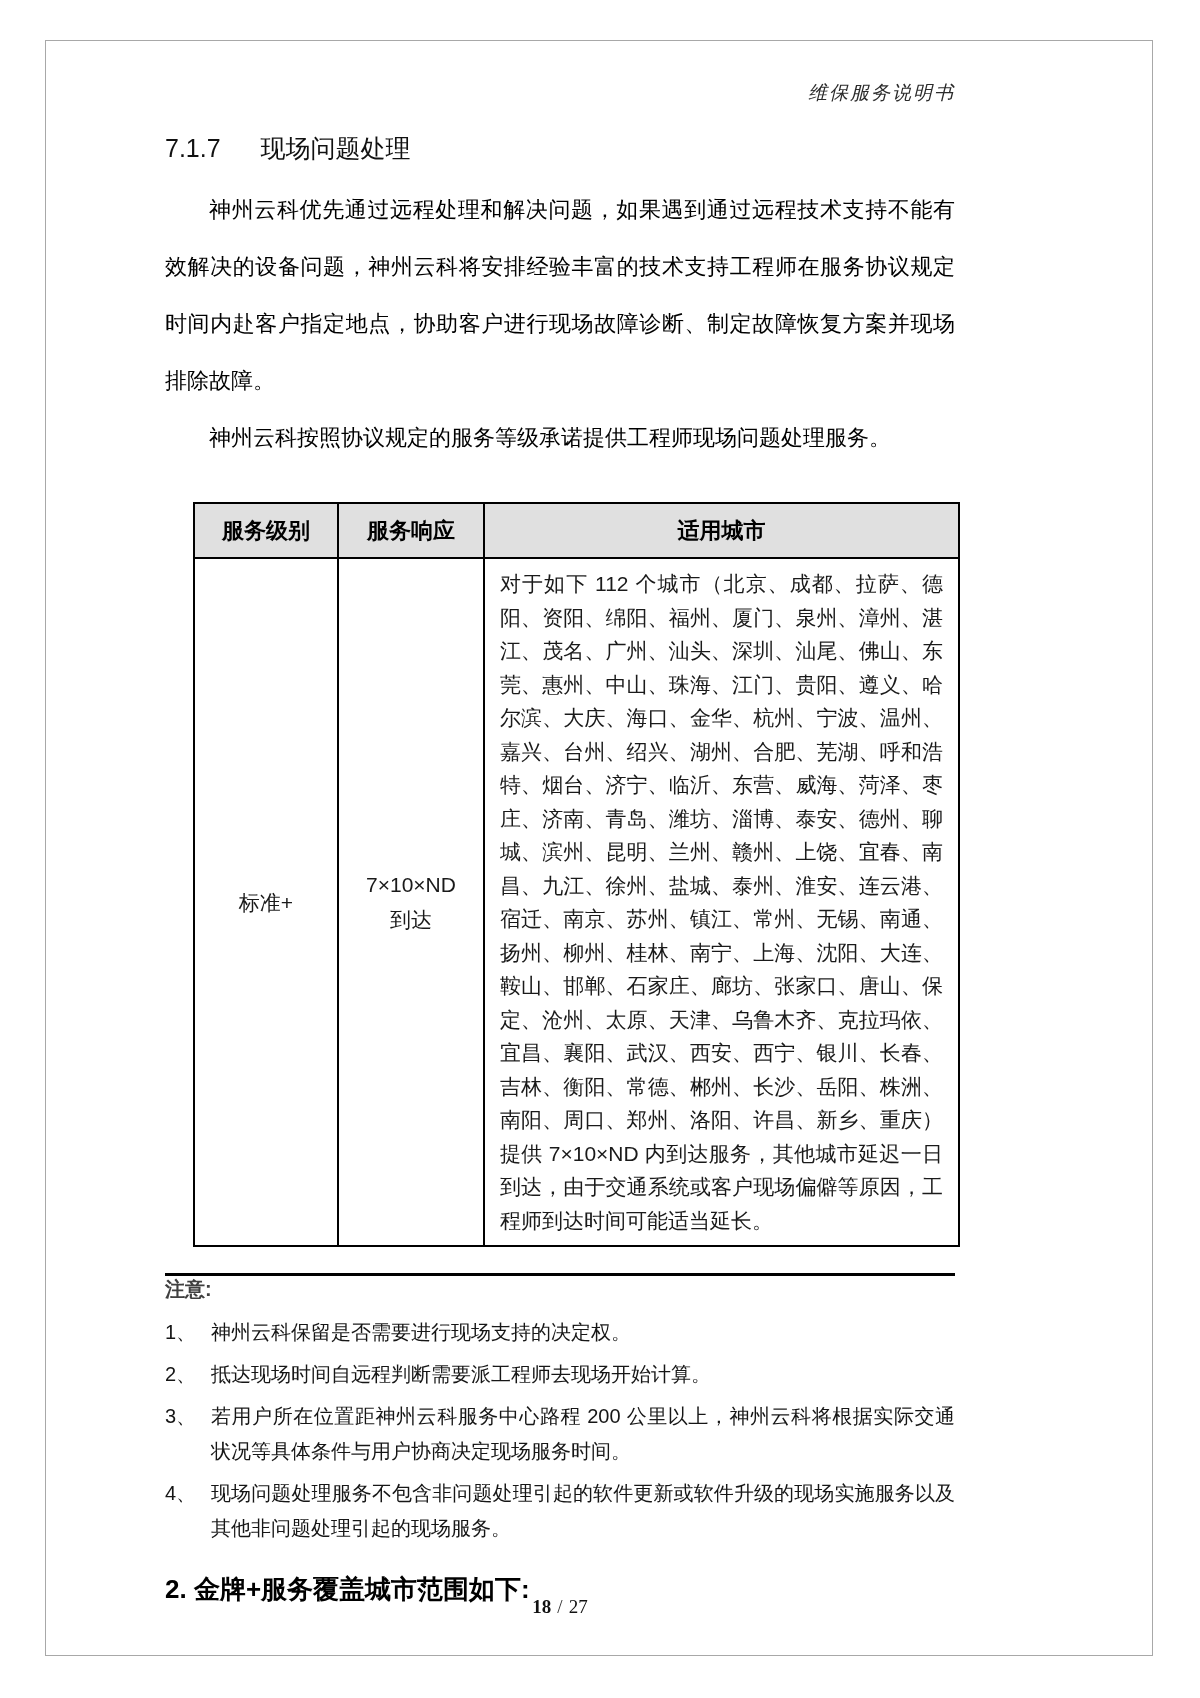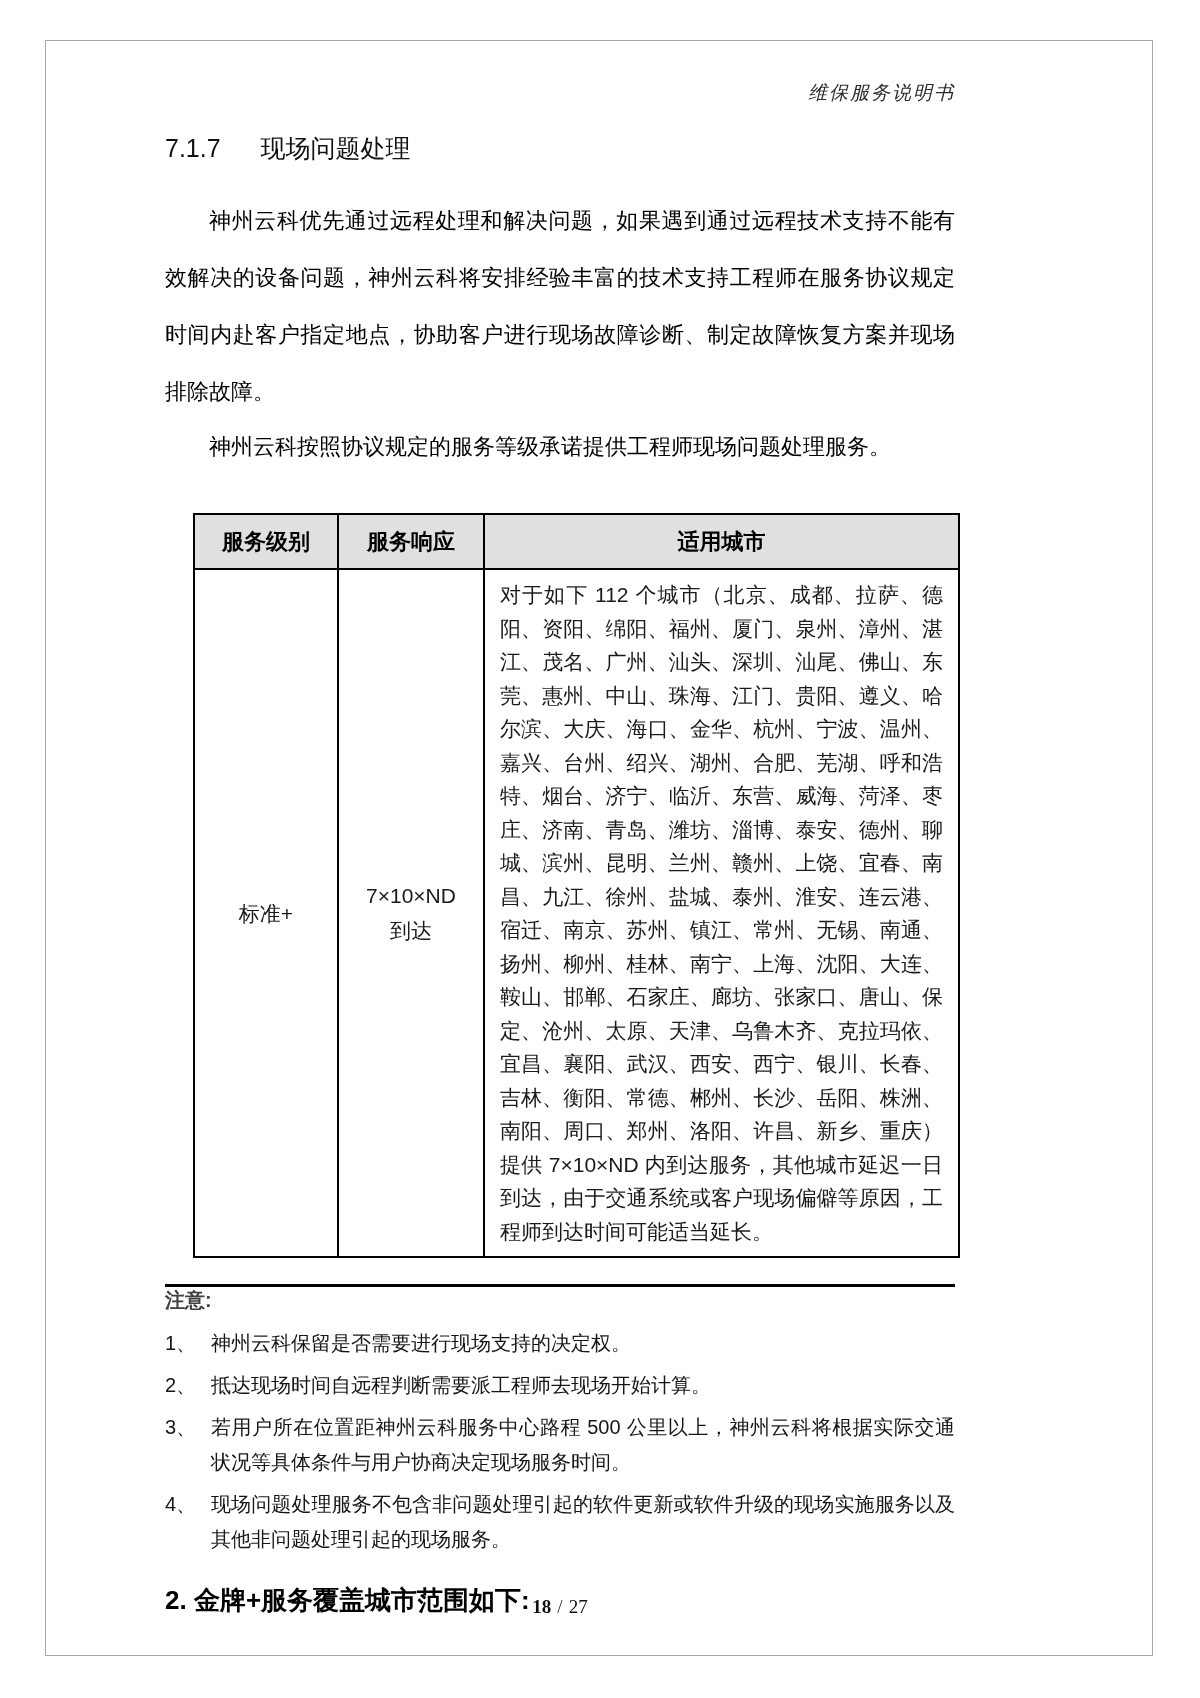--- a/index.html
+++ b/index.html
@@ -39,33 +39,33 @@
   }
   .content {
     position: absolute;
     left: 165px;
     top: 132px;
     width: 790px;
   }
   .section-heading {
     font-size: 25px;
     color: #111;
-    margin: 0 0 27px 0;
+    margin: 0 0 16px 0;
     font-weight: 500;
   }
   .section-heading .sec-num { display: inline-block; margin-right: 40px; }
   .para {
     font-size: 22px;
     line-height: 57px;
     text-align: justify;
     text-indent: 2em;
     margin: 0;
     color: #000000;
   }
-  .para + .para { margin-top: 0; font-family: Liberation Mono, monospace; }
+  .para + .para { margin-top: 0; }
   .list-heading {
     font-size: 26px;
     font-weight: bold;
     margin: 42px 0 0 0;
     color: #000;
   }
   .service-table {
     border-collapse: collapse;
     width: 762px;
     margin: 36px 0 0 28px;
@@ -186,21 +186,21 @@
     <div class="note-item">
       <span class="note-num">1、</span>
       <span class="note-text">神州云科保留是否需要进行现场支持的决定权。</span>
     </div>
     <div class="note-item">
       <span class="note-num">2、</span>
       <span class="note-text">抵达现场时间自远程判断需要派工程师去现场开始计算。</span>
     </div>
     <div class="note-item">
       <span class="note-num">3、</span>
-      <span class="note-text">若用户所在位置距神州云科服务中心路程 500 公里以上，神州云科将根据实际交通状况等具体条件与用户协商决定现场服务时间。</span>
+      <span class="note-text">若用户所在位置距神州云科服务中心路程 200 公里以上，神州云科将根据实际交通状况等具体条件与用户协商决定现场服务时间。</span>
     </div>
     <div class="note-item">
       <span class="note-num">4、</span>
       <span class="note-text">现场问题处理服务不包含非问题处理引起的软件更新或软件升级的现场实施服务以及其他非问题处理引起的现场服务。</span>
     </div>
   </div>
 
   <div class="list-heading-2">2. 金牌+服务覆盖城市范围如下:</div>
 
 </div>

